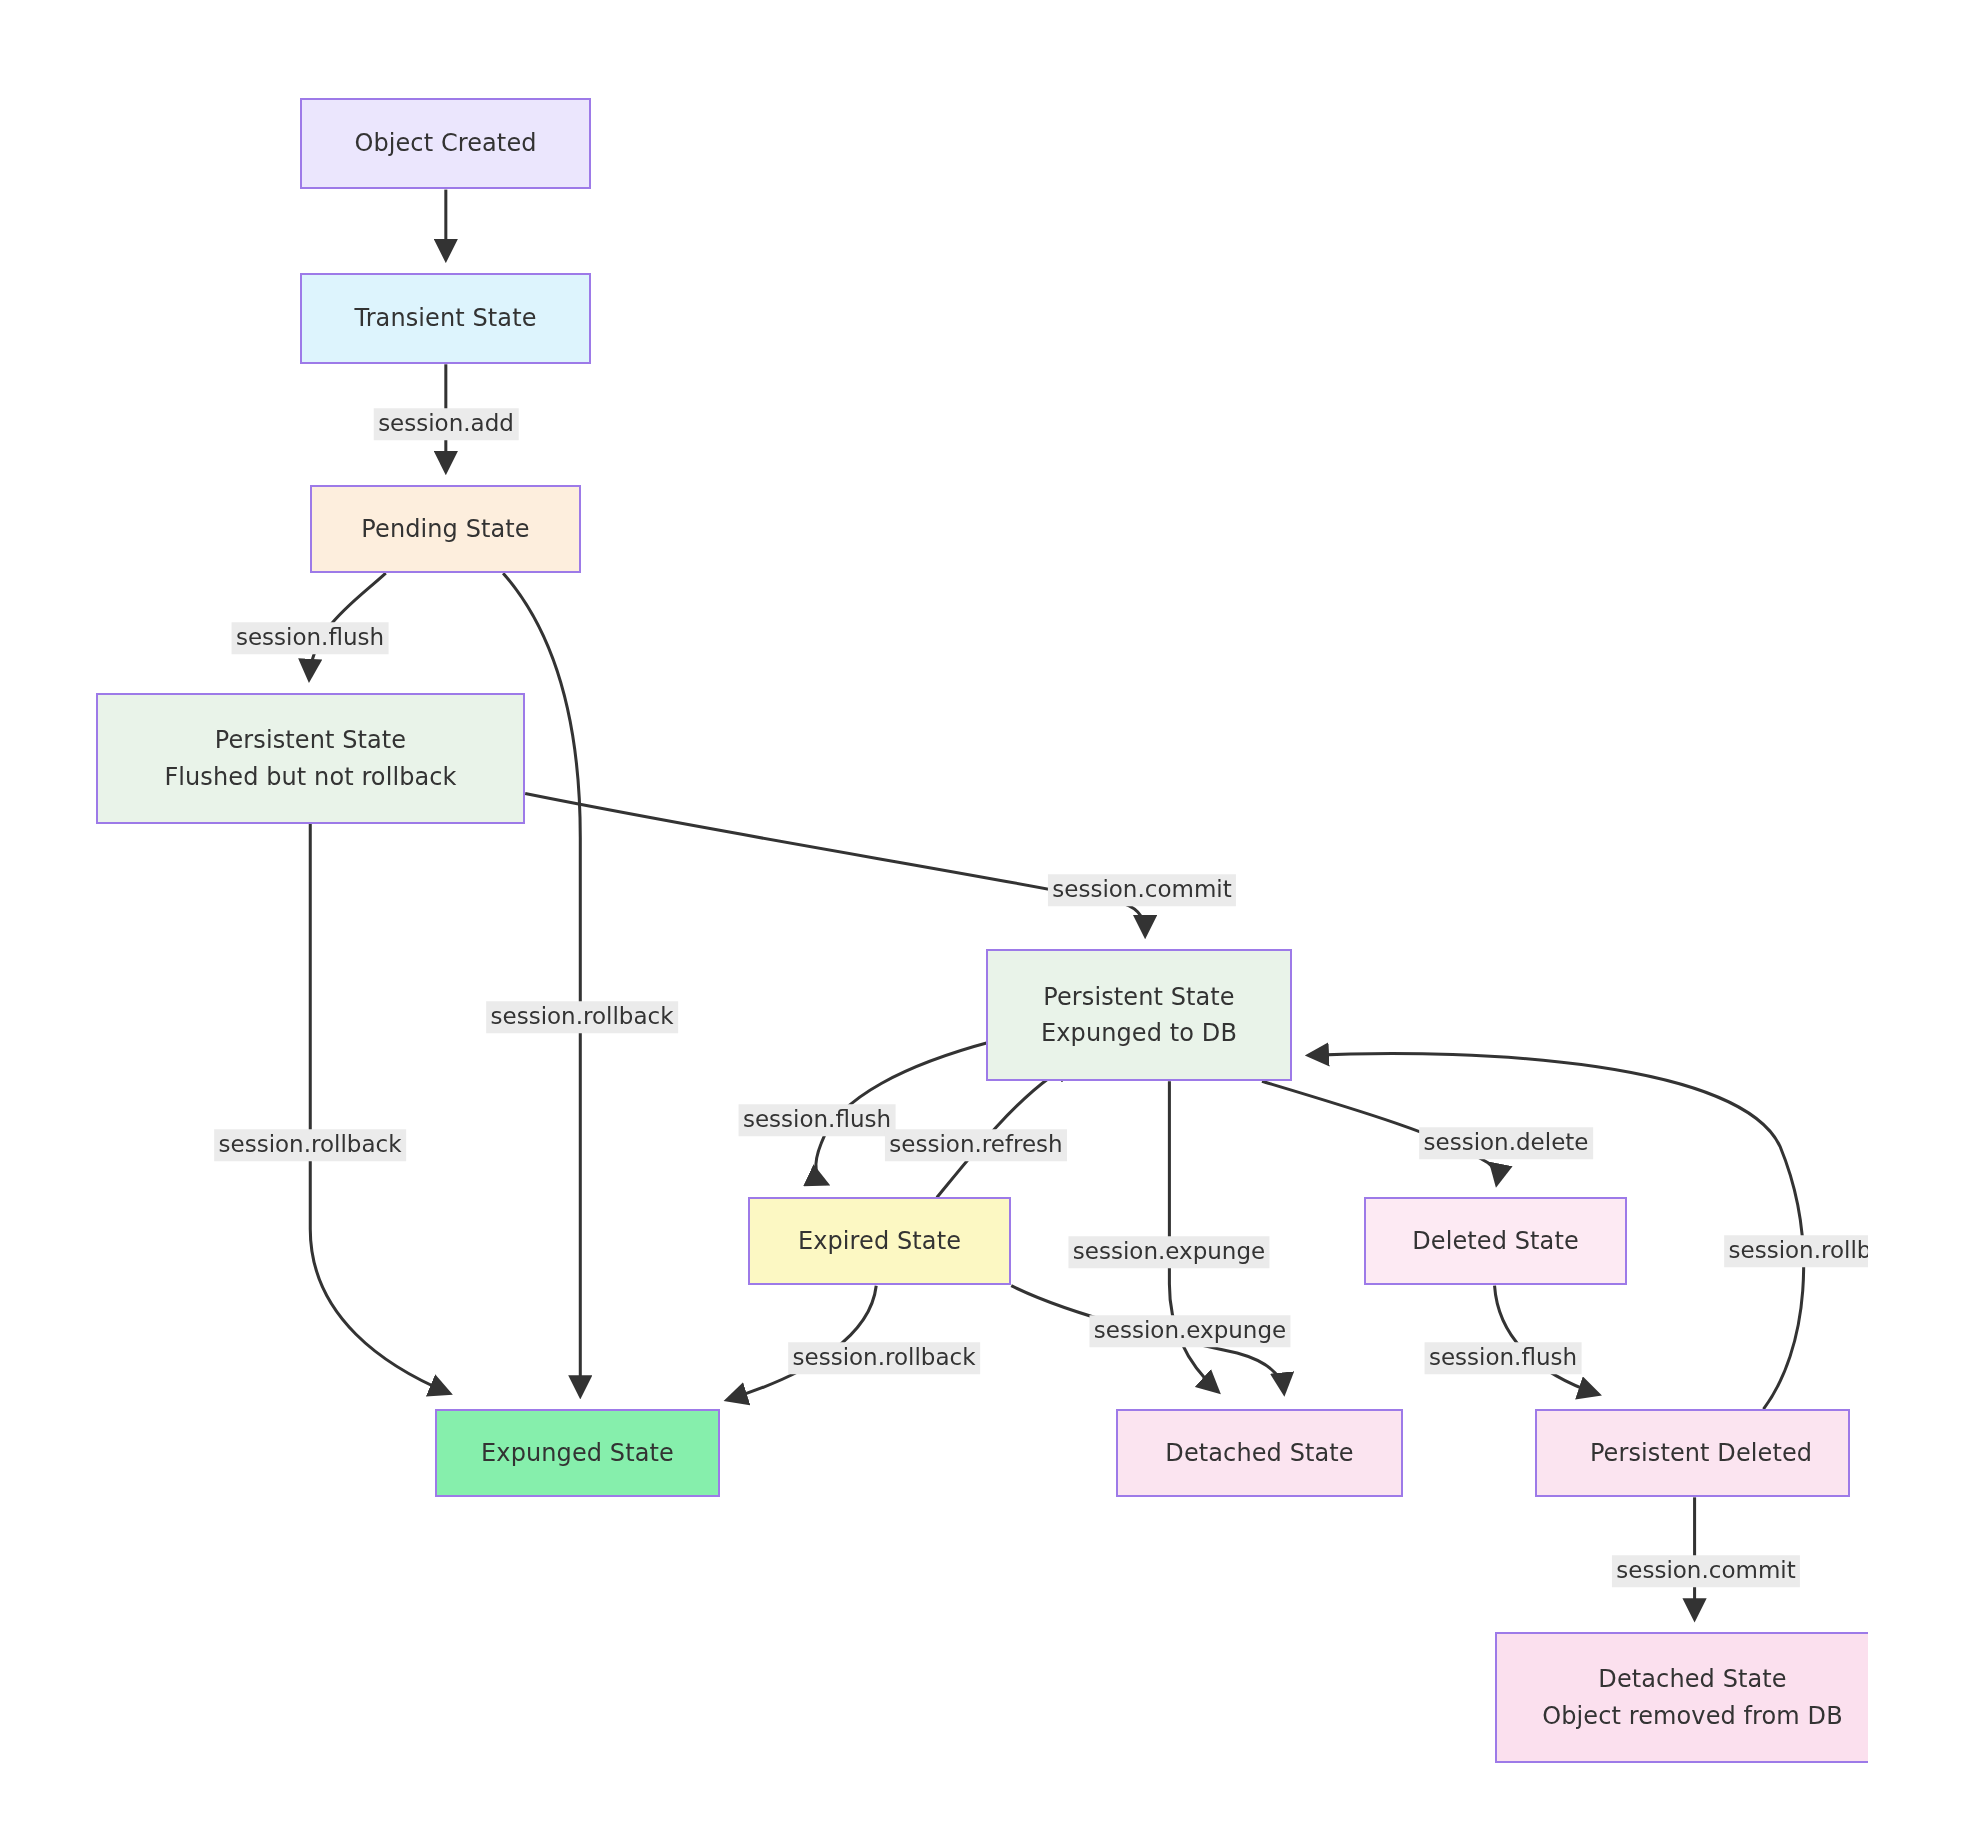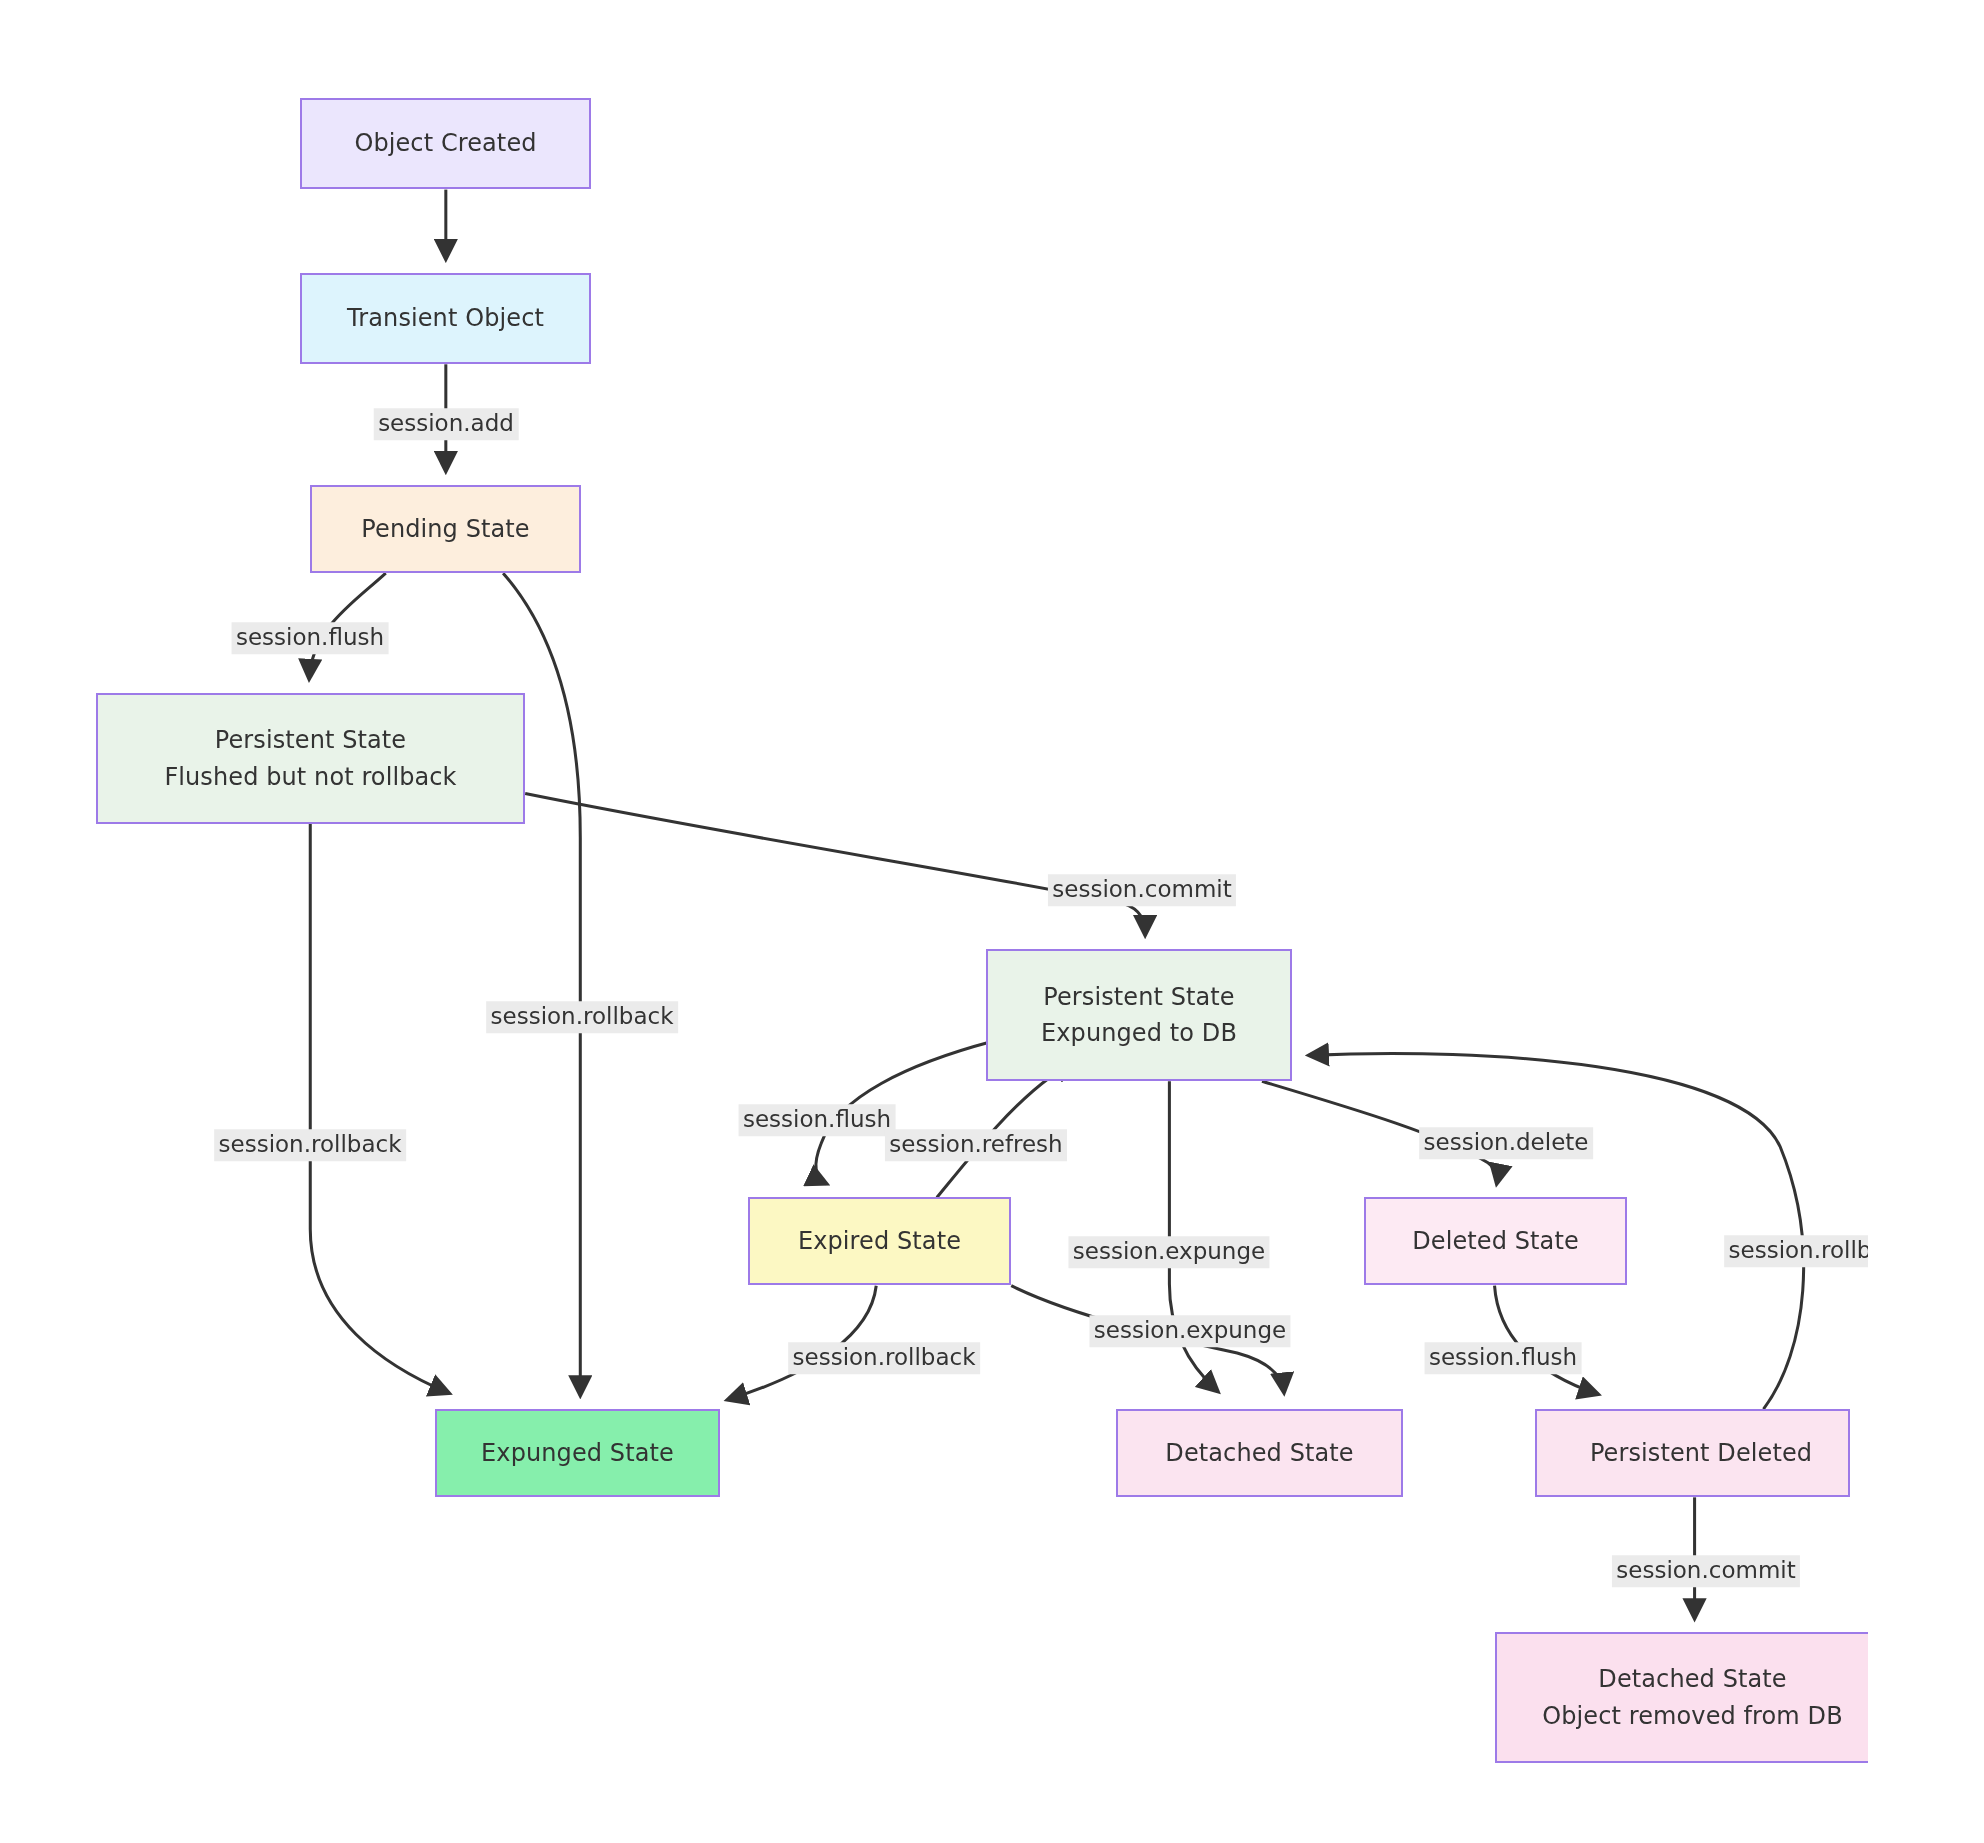--- a/index.html
+++ b/index.html
@@ -98,21 +98,21 @@
 
       <path d="M 3075 2717 L 3075 2937" marker-end="url(#arrow)"></path>
     </g>
   </svg>
 
   <div class="node" style="left:300px; top:98px; width:291px; height:91px; background:#ebe6fd;">
     <span class="line">Object Created</span>
   </div>
 
   <div class="node" style="left:300px; top:273px; width:291px; height:91px; background:#ddf4fd;">
-    <span class="line">Transient Object</span>
+    <span class="line">Transient State</span>
   </div>
 
   <div class="node" style="left:310px; top:485px; width:271px; height:88px; background:#fdeedd;">
     <span class="line">Pending State</span>
   </div>
 
   <div class="node" style="left:96px; top:693px; width:429px; height:131px; background:#e9f3e9;">
     <span class="line">Persistent State</span>
     <span class="line">Flushed but not rollback</span>
   </div>

